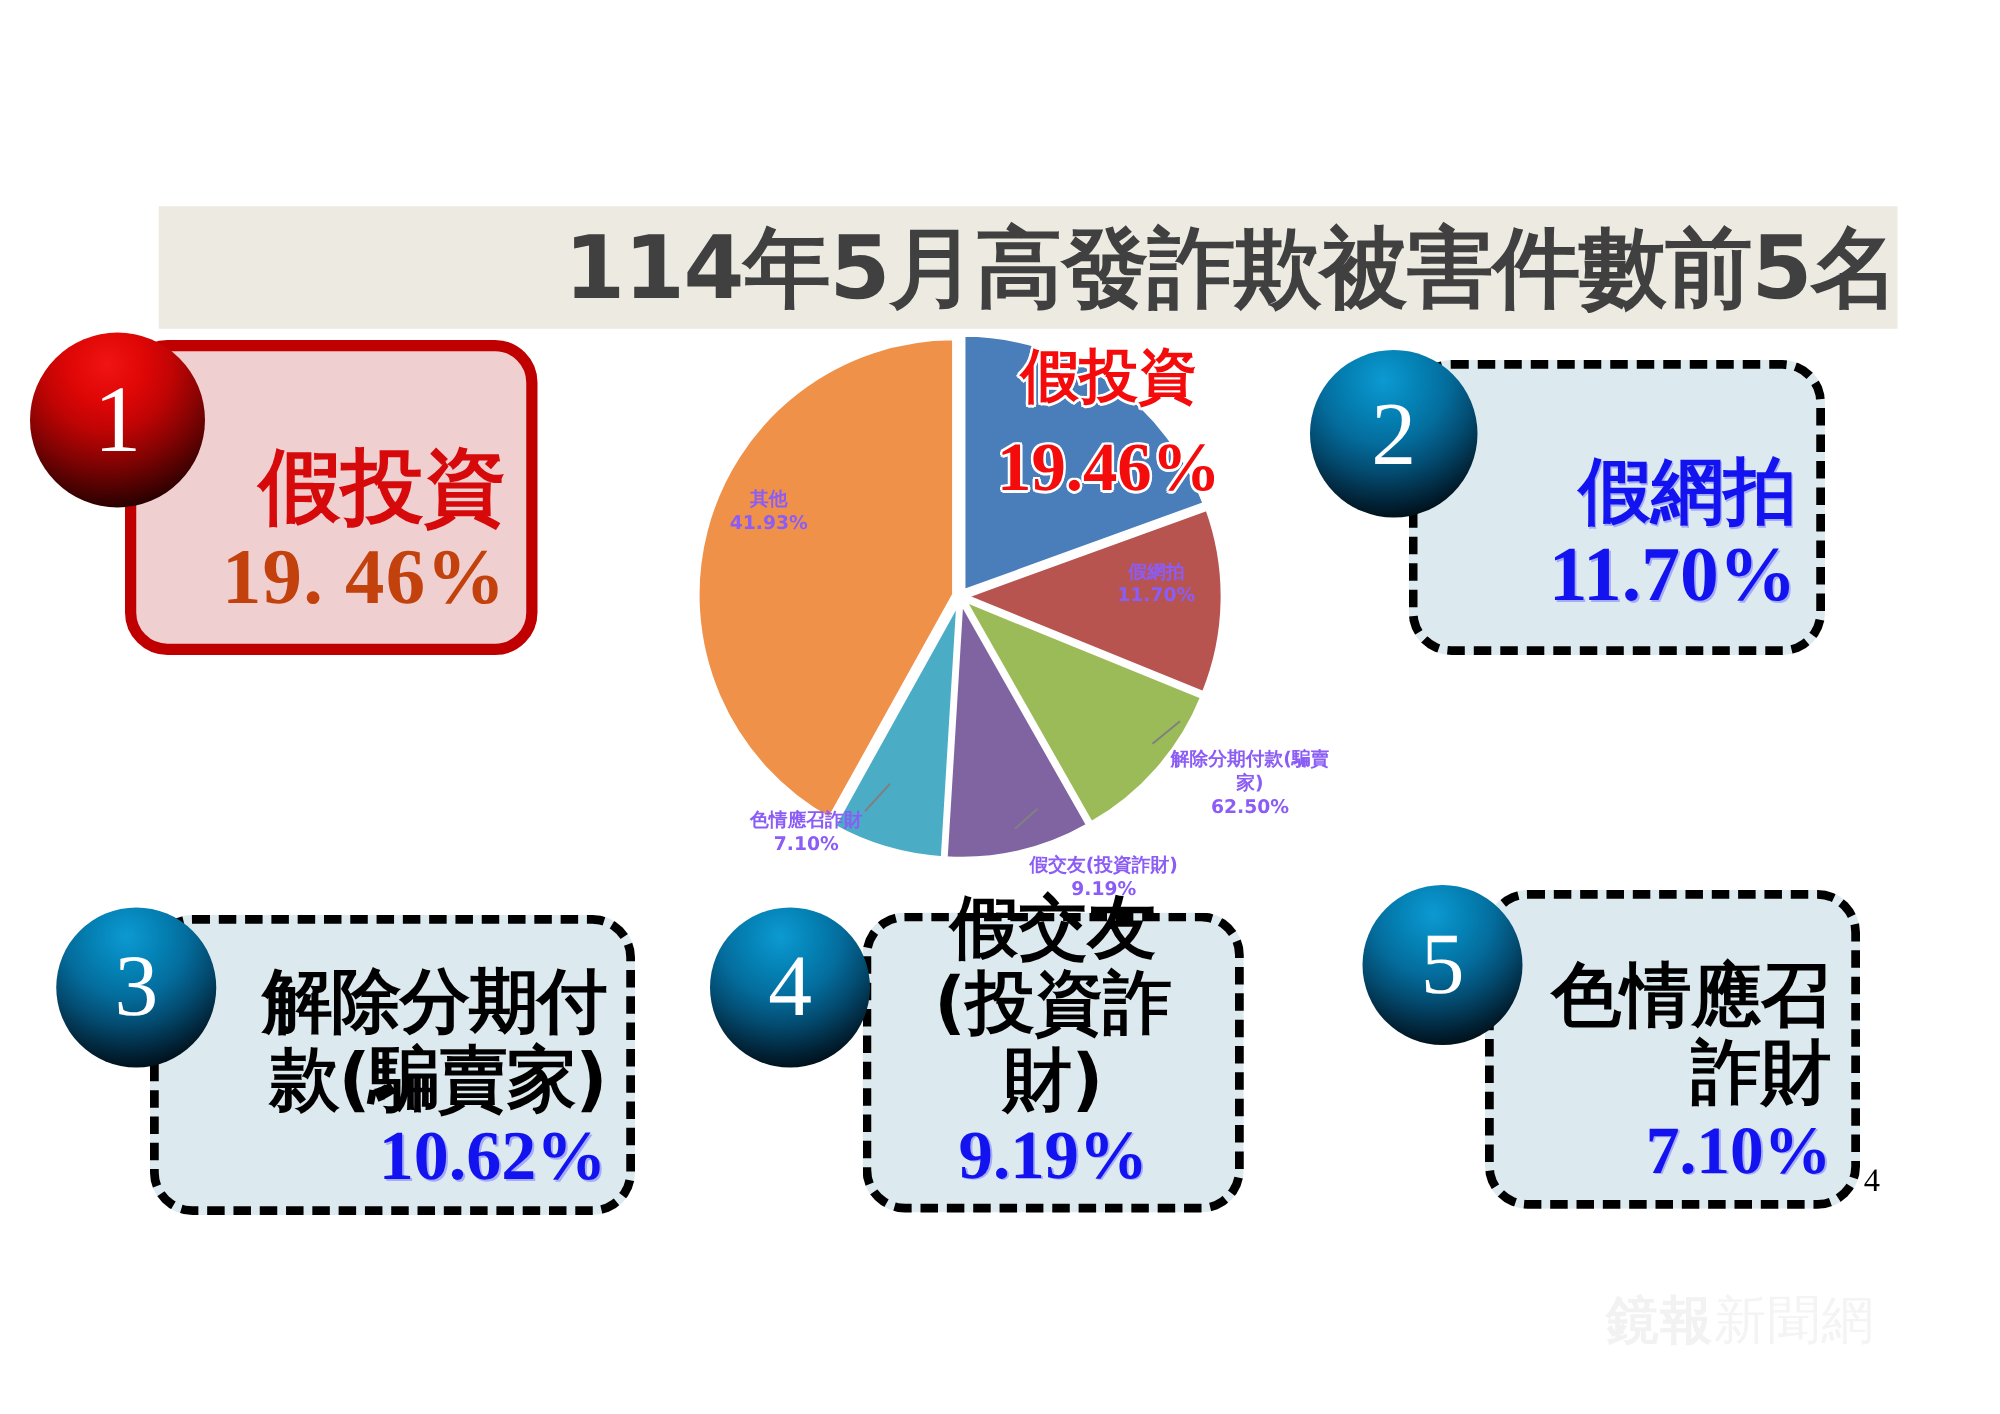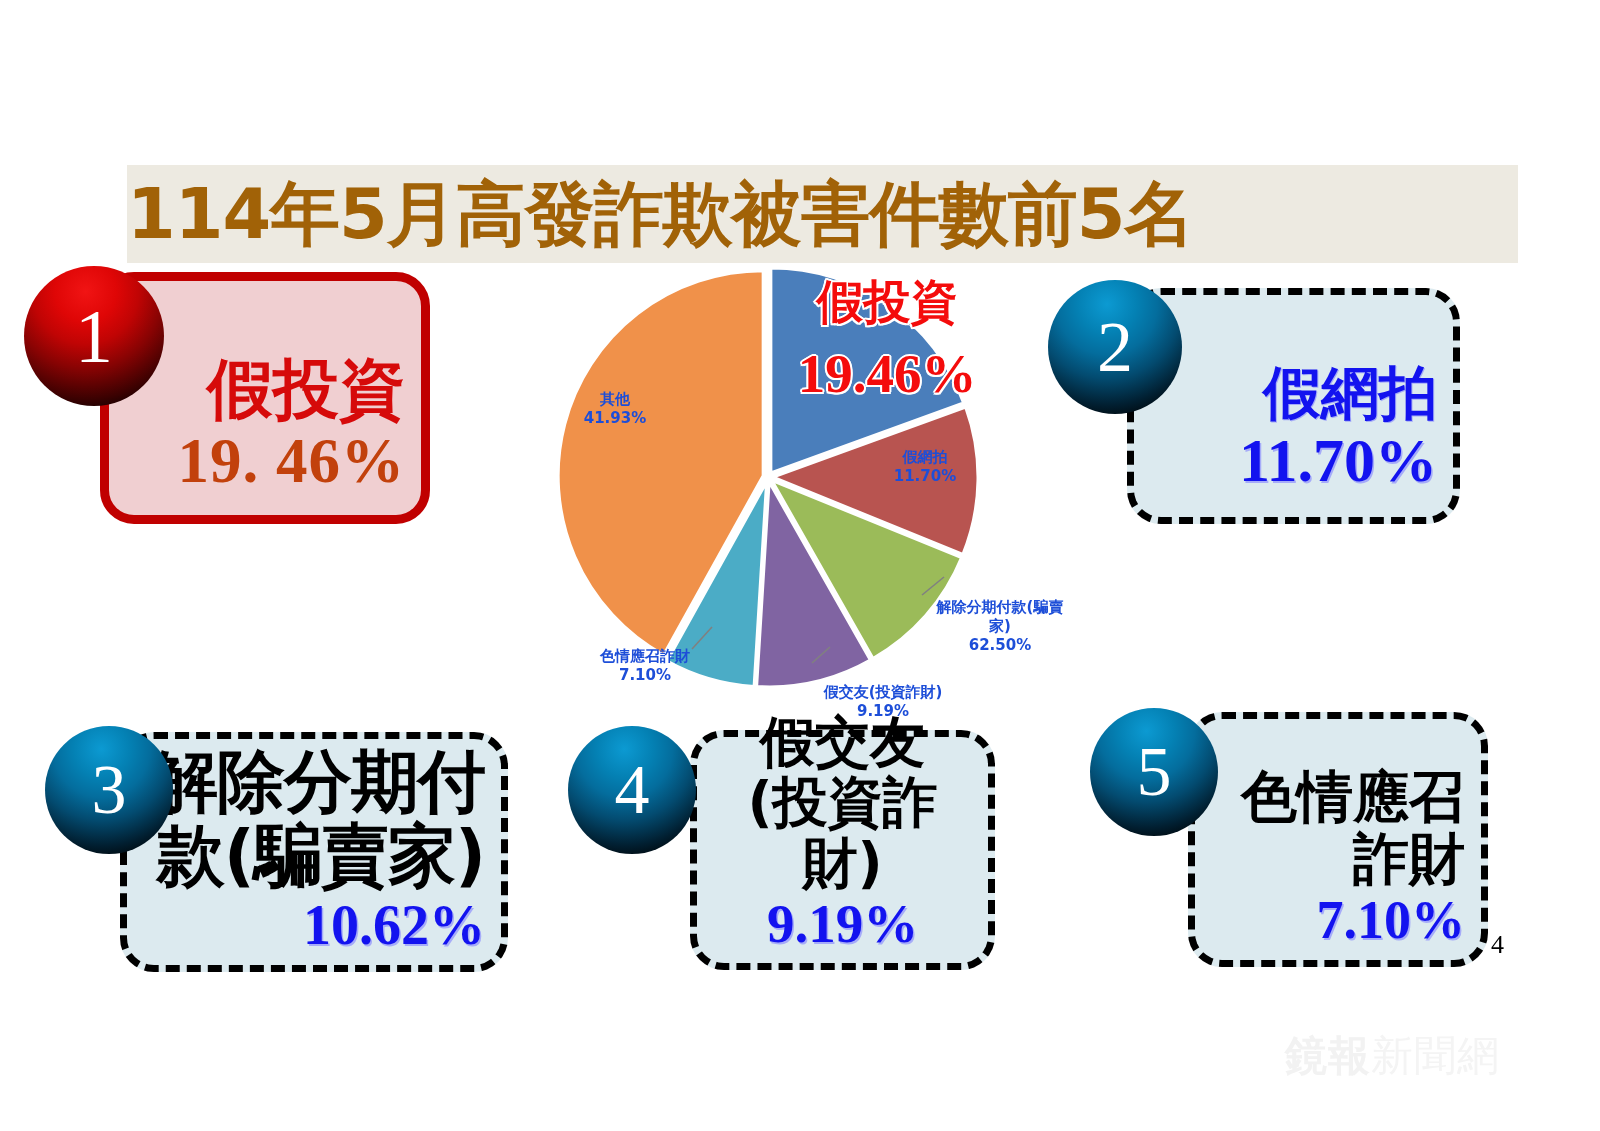--- a/index.html
+++ b/index.html
@@ -26,46 +26,46 @@
     height: 98px;
     background: #edeae1;
   }
   #title-text {
     position: absolute;
     left: 127px;
     top: 168px;
     width: 1391px;
     height: 92px;
     line-height: 92px;
-    text-align: left;
+    text-align: right;
     font-family: "DejaVu Sans", "Liberation Sans", sans-serif;
     font-weight: 700;
     font-size: 70px;
     letter-spacing: -1px;
-    color: #a16207;
+    color: #404040;
     white-space: nowrap;
   }
 
   
   #pie-wrap {
     position: absolute;
     left: 540px;
     top: 255px;
     width: 470px;
     height: 460px;
   }
   #pie-svg { display: block; width: 470px; height: 460px; }
 
   .slice-label {
     position: absolute;
     font-family: "DejaVu Sans", "Liberation Sans", sans-serif;
     font-weight: 700;
     font-size: 15px;
     line-height: 1.25;
-    color: #1d4ed8;
+    color: #8b5cf6;
     text-align: center;
     white-space: pre-line;
   }
   #lbl-other   { left: 20px;  top: 135px; width: 110px; }
   #lbl-netauc  { left: 330px; top: 193px; width: 110px; }
   #lbl-install { left: 385px; top: 343px; width: 150px; text-align: center; }
   #lbl-friend  { left: 268px; top: 428px; width: 150px; }
   #lbl-porn    { left: 35px;  top: 392px; width: 140px; }
 
   #pie-overlay {
@@ -161,21 +161,21 @@
   #badge-2 { left: 1048px; top: 280px; width: 134px; height: 134px; font-size: 72px; }
   #card-2  { left: 1127px; top: 288px; width: 333px; height: 236px; }
   #card-2 .card-inner { bottom: 22px; }
   #card-2 .card-title { font-size: 58px; }
   #card-2 .card-value { font-size: 62px; }
 
   
   #badge-3 { left: 45px; top: 726px; width: 128px; height: 128px; font-size: 70px; }
   #card-3  { left: 120px; top: 732px; width: 388px; height: 240px; }
   #card-3 .card-inner { bottom: 8px; }
-  #card-3 .card-title { font-size: 68px; letter-spacing: -1px; }
+  #card-3 .card-title { font-size: 56px; letter-spacing: -1px; }
   #card-3 .card-value { font-size: 56px; }
 
   
   #badge-4 { left: 568px; top: 726px; width: 128px; height: 128px; font-size: 70px; }
   #card-4  { left: 690px; top: 730px; width: 305px; height: 240px; }
   #card-4 .card-inner { bottom: 8px; text-align: center; }
   #card-4 .card-title { font-size: 55px; }
   #card-4 .card-value { font-size: 55px; }
 
   

